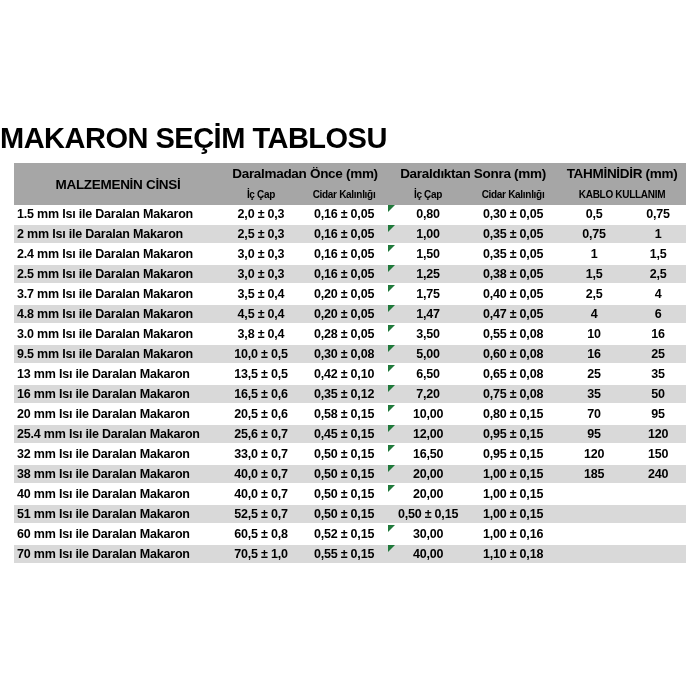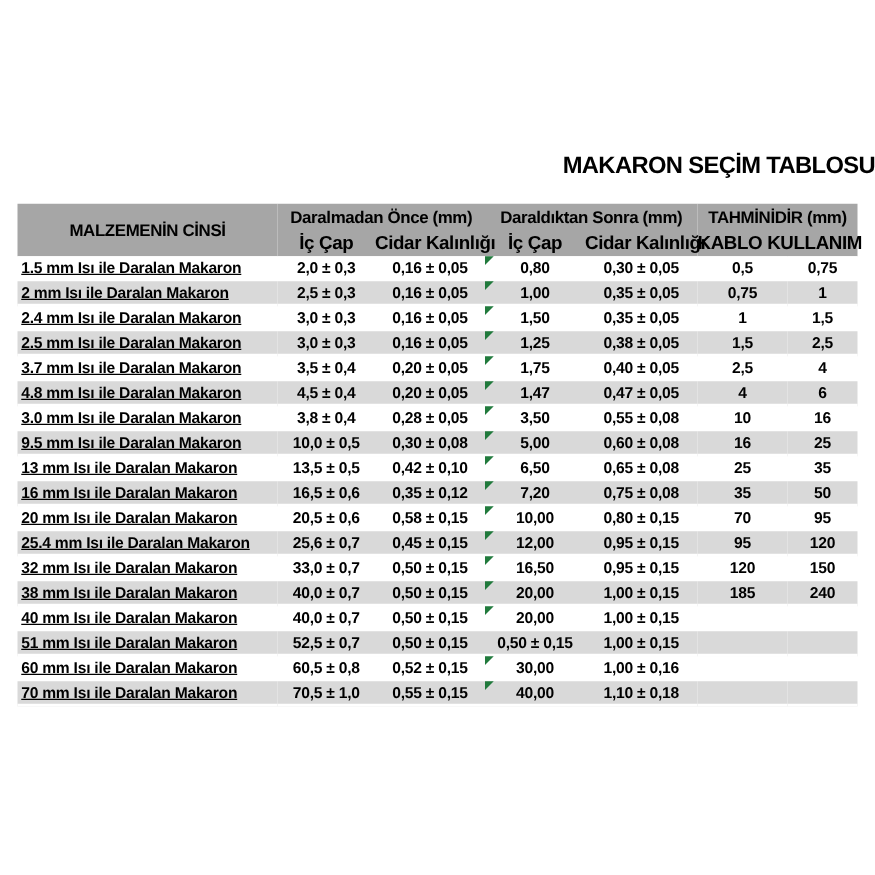--- a/index.html
+++ b/index.html
@@ -9,22 +9,22 @@
     font-family:"Liberation Sans", sans-serif;
     position:relative;
     overflow:hidden;
     color:#000;
   }
   .page-title{
     position:absolute;
     left:0;right:0;
     top:122px;
     margin:0;
-    text-align:right;
-    font-size:19px;
+    text-align:left;
+    font-size:29px;
     font-weight:bold;
     letter-spacing:-0.5px;
     color:#000;
   }
   table.makaron{
     position:absolute;
     left:14px;
     top:163px;
     width:672px;
     border-collapse:separate;
@@ -36,39 +36,38 @@
     font-weight:bold;
     font-size:13.5px;
     letter-spacing:-0.3px;
     text-align:center;
     vertical-align:middle;
     height:21px;
     padding:0;
     white-space:nowrap;
     color:#000;
   }
-  thead th.sub{font-size:15px;}
+  thead th.sub{font-size:10px;}
   tbody td{
     height:18px;
     padding:0;
     font-size:12.5px;
     font-weight:bold;
     letter-spacing:-0.2px;
     text-align:center;
     vertical-align:middle;
     white-space:nowrap;
     border-bottom:2px solid #ffffff;
     position:relative;
     background:#ffffff;
   }
   tbody tr:nth-child(even) td{background:#d9d9d9;}
   tbody td.col0{
     text-align:left;
     padding-left:3px;
-    text-decoration:underline;
   }
   .tri{
     position:absolute;
     top:0;left:0;
     width:0;height:0;
     border-top:7px solid #217a3c;
     border-right:7px solid transparent;
   }
 </style>
 </head>

